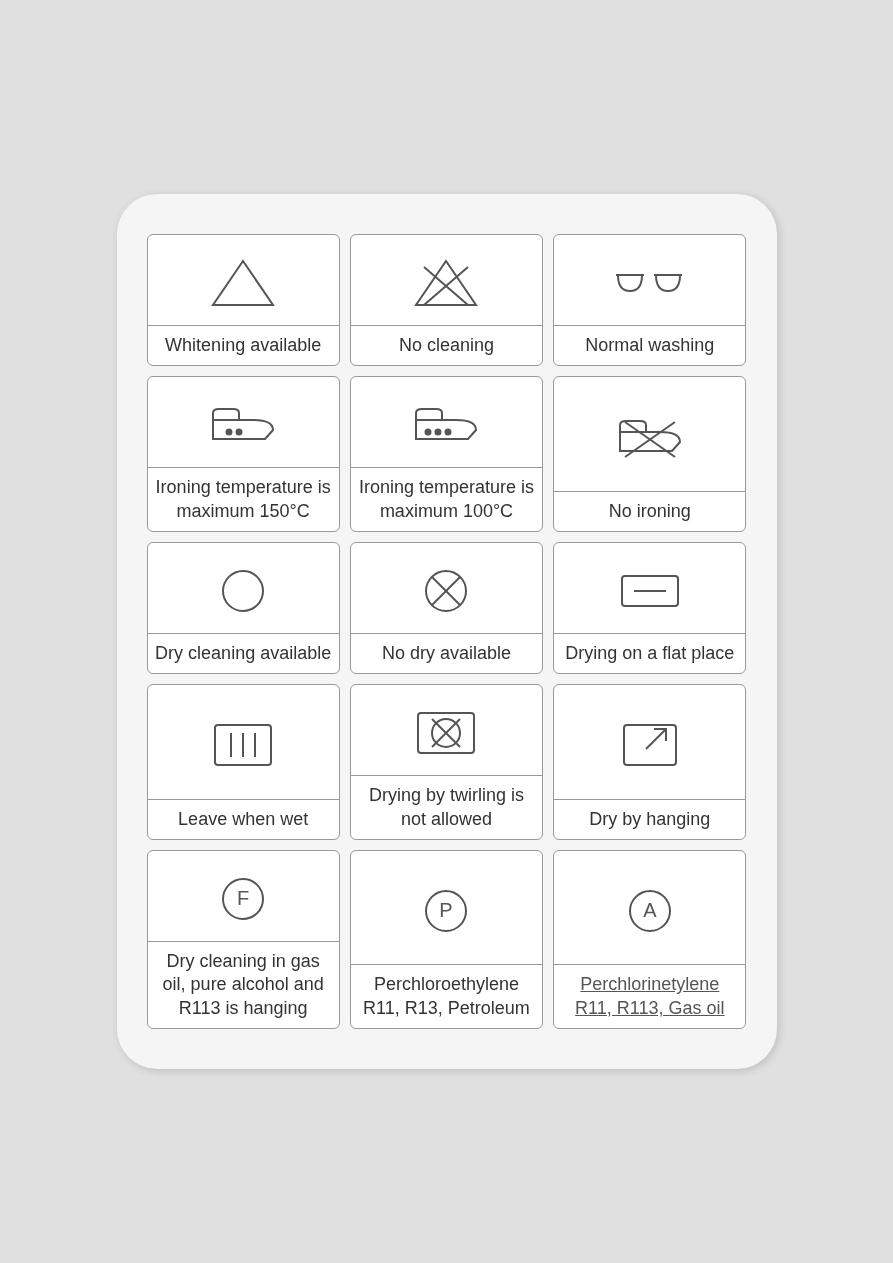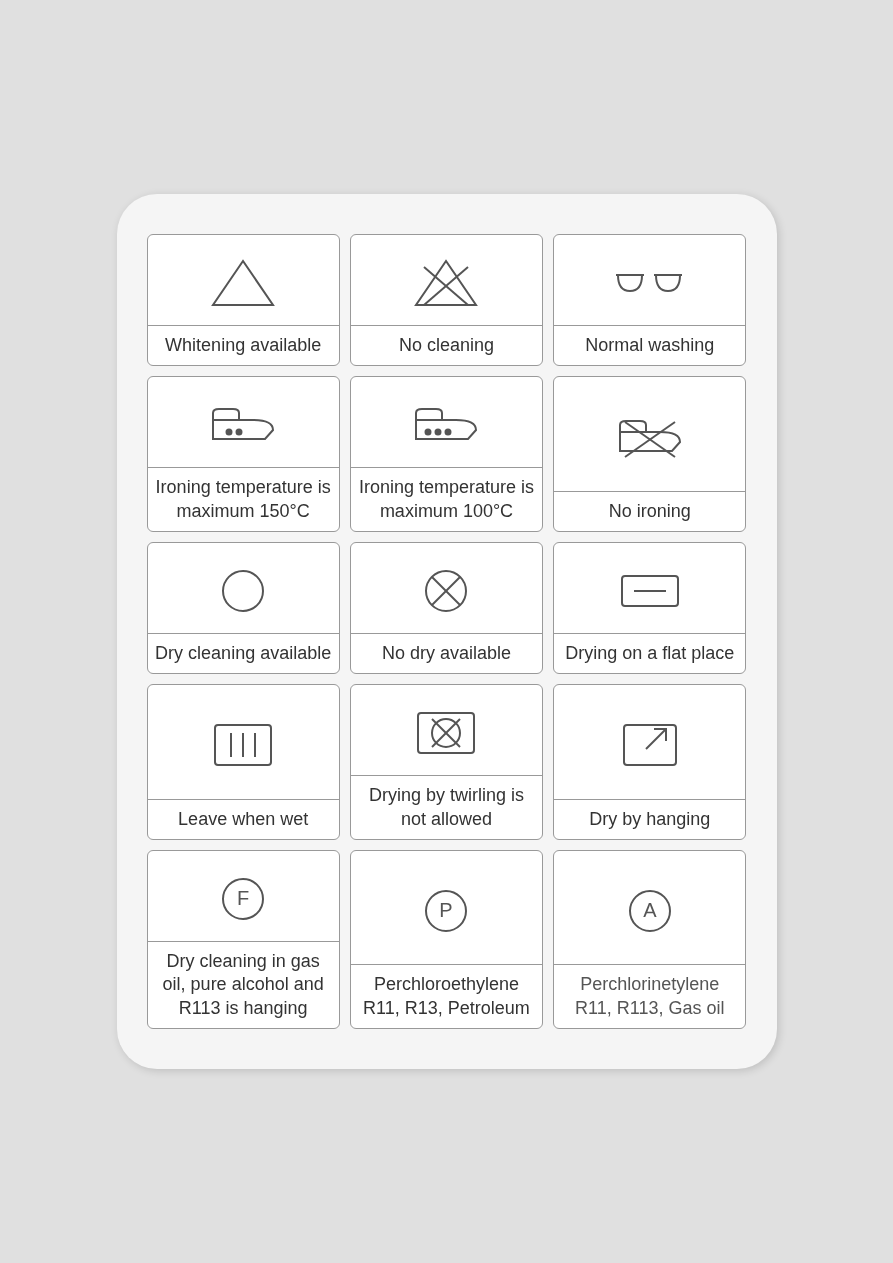--- a/index.html
+++ b/index.html
@@ -231,18 +231,18 @@
     </div>
 
     <div class="cell">
       <div class="icon-area">
         <svg viewBox="0 0 80 60" fill="none" stroke="#555" stroke-width="2">
           <circle cx="40" cy="30" r="20" stroke="#555" stroke-width="2" fill="none"></circle>
           <text x="40" y="36" text-anchor="middle" font-size="20" fill="#555" font-family="Arial" stroke="none">A</text>
         </svg>
       </div>
       <div class="label-area">
-        <span style="color: #555;">Perchlorinetylene R11, R113, Gas oil</span>
+        <span style="text-decoration: underline; color: #555;">Perchlorinetylene R11, R113, Gas oil</span>
       </div>
     </div>
 
   </div>
 </div>
 
 </body></html>

